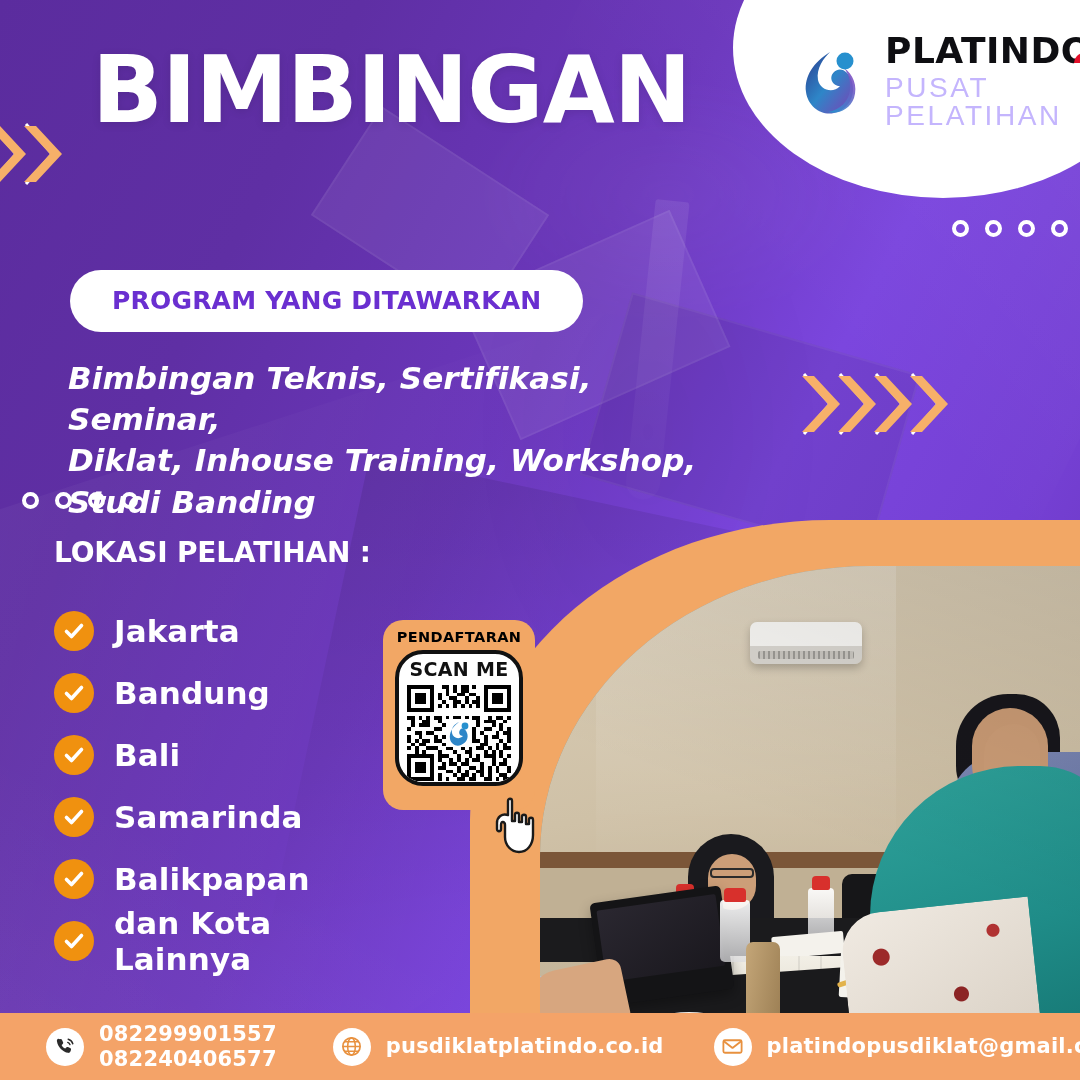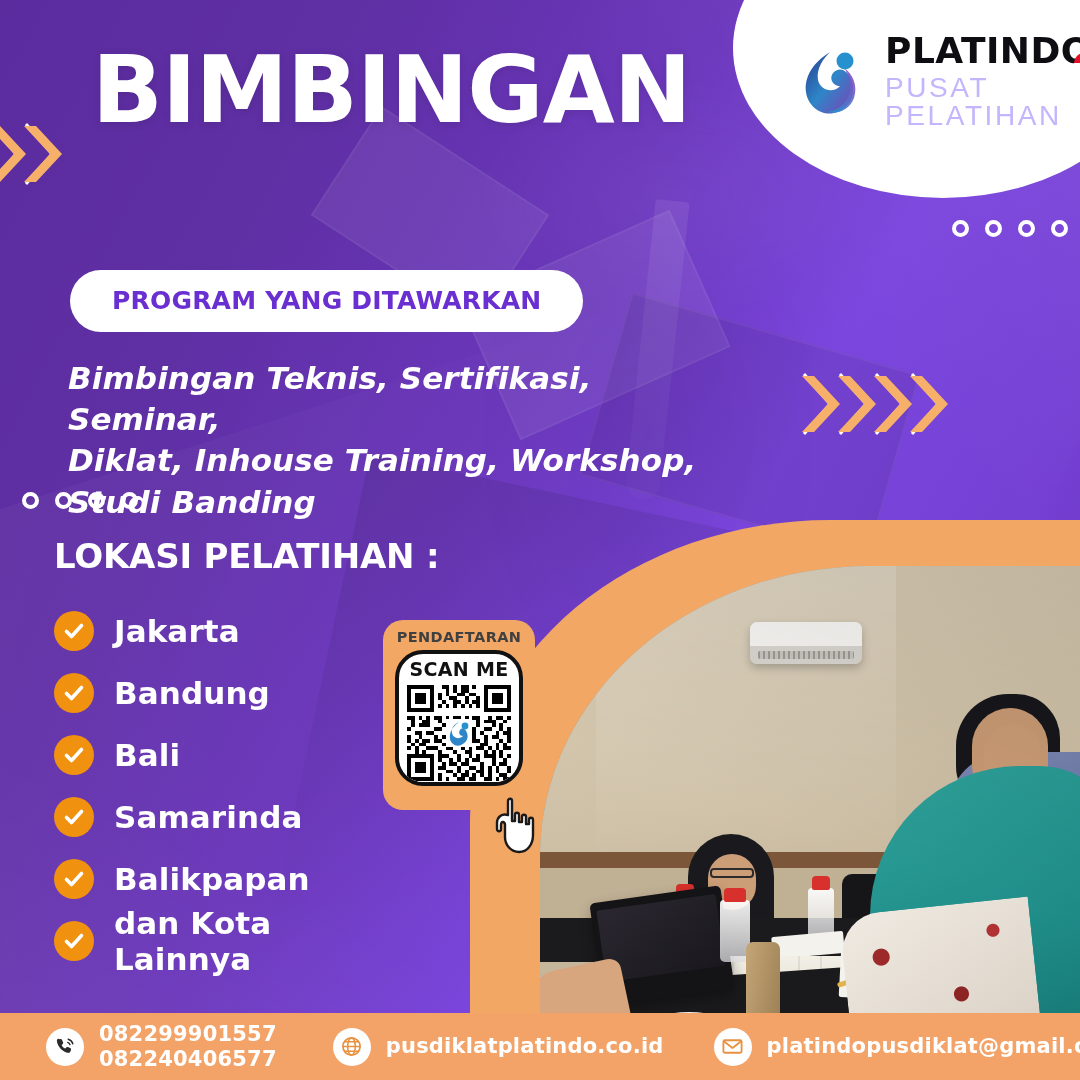--- a/index.html
+++ b/index.html
@@ -205,21 +205,21 @@
     line-height: 1.33;
     letter-spacing: .1px;
     font-family: "DejaVu Sans", sans-serif;
   }
 
   
   .lokasi-title {
     position: absolute;
     left: 54px; top: 536px;
     color: #FFFFFF;
-    font-size: 34px;
+    font-size: 28px;
     font-weight: 900;
     letter-spacing: -.2px;
     font-family: "DejaVu Sans", sans-serif;
     z-index: 8;
   }
 
   
   .loc-list {
     position: absolute;
     left: 54px; top: 600px;
@@ -253,21 +253,21 @@
     position: absolute;
     left: 383px; top: 620px;
     width: 152px; height: 190px;
     background: #F2A765;
     border-radius: 20px;
     z-index: 10;
     display: flex; flex-direction: column; align-items: center;
     padding-top: 9px;
   }
   .qr-title {
-    color: #404040;
+    color: #000000;
     font-size: 14.5px;
     font-weight: 900;
     letter-spacing: .4px;
     font-family: "DejaVu Sans", sans-serif;
   }
   .qr-frame {
     margin-top: 5px;
     width: 128px; height: 136px;
     background: #FFFFFF;
     border: 4px solid #111111;

